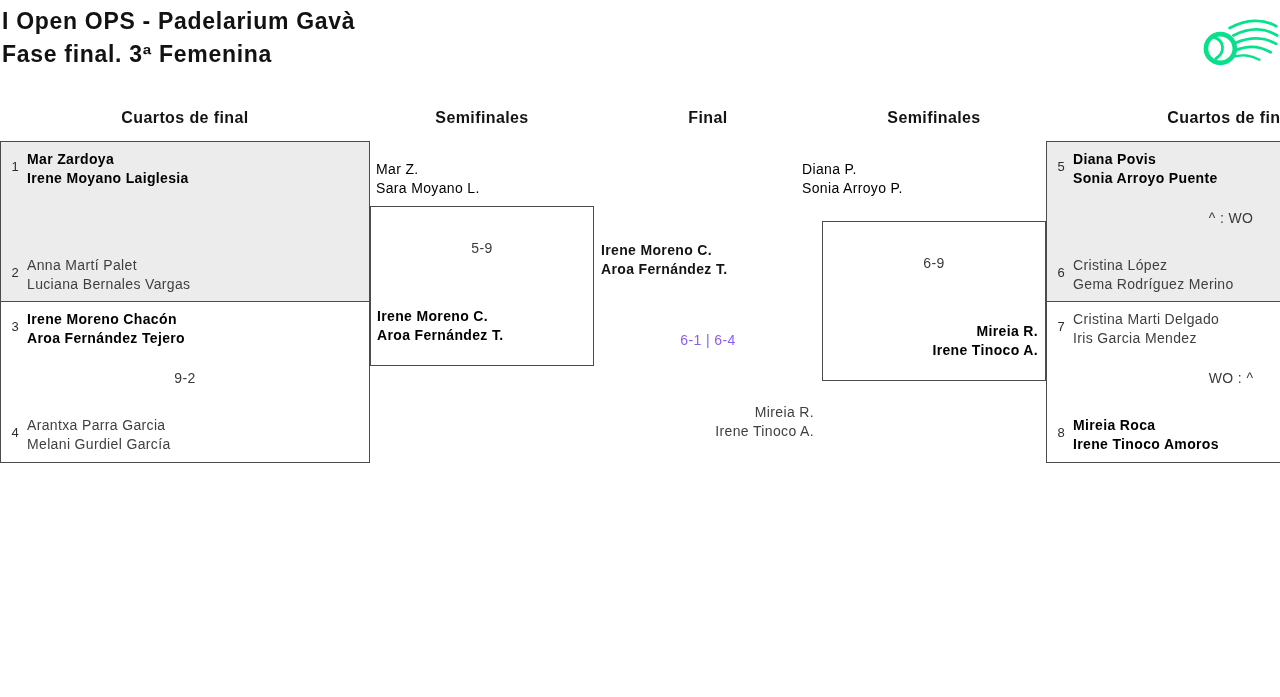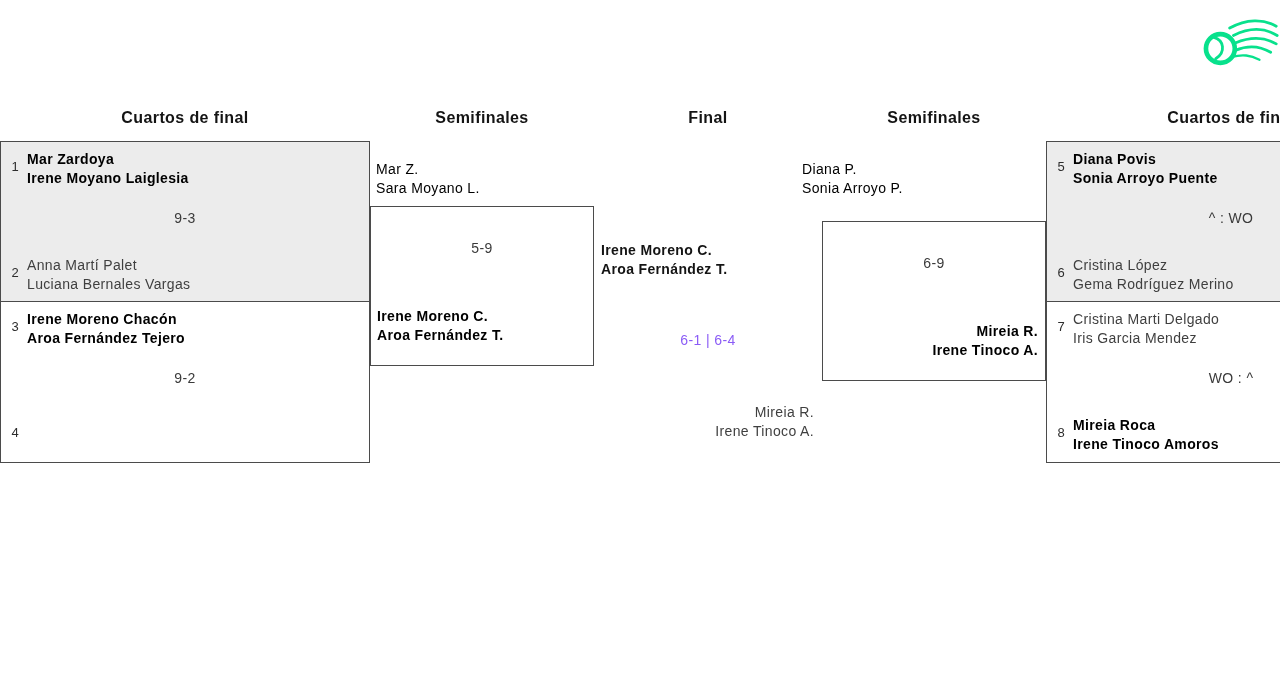--- a/index.html
+++ b/index.html
@@ -55,20 +55,24 @@
   .final-score{position:absolute;left:594px;width:228px;top:332px;text-align:center;
     font-size:14px;color:#8b5cf6;letter-spacing:0.4px;}
   .final-team-b{position:absolute;left:594px;width:220px;top:403px;text-align:right;
     font-size:14px;line-height:19px;color:#3f3f3f;letter-spacing:0.35px;white-space:nowrap;}
 </style>
 </head>
 <body>
 
 <div class="page">
 
+  <div class="app-title">
+    <div>I Open OPS - Padelarium Gavà</div>
+    <div>Fase final. 3ª Femenina</div>
+  </div>
 
   <svg class="logo" viewBox="0 0 84 58" fill="none" xmlns="http://www.w3.org/2000/svg">
     <circle cx="22" cy="36" r="15.5" stroke="#08e18c" stroke-width="5"></circle>
     <path d="M15,24 C26,27 28,40 17,47" stroke="#08e18c" stroke-width="3" stroke-linecap="round"></path>
     <path d="M32,14 C50,4 68,4 82,12" stroke="#08e18c" stroke-width="3" stroke-linecap="round"></path>
     <path d="M36,22 C54,13 70,14 83,22" stroke="#08e18c" stroke-width="3" stroke-linecap="round"></path>
     <path d="M38,30 C55,23 70,24 82,31" stroke="#08e18c" stroke-width="3" stroke-linecap="round"></path>
     <path d="M38,38 C52,32 64,33 76,40" stroke="#08e18c" stroke-width="3" stroke-linecap="round"></path>
     <path d="M34,45 C46,42 54,43 64,48" stroke="#08e18c" stroke-width="2.5" stroke-linecap="round"></path>
   </svg>
@@ -78,36 +82,39 @@
   <div class="round-header" id="rh3">Final</div>
   <div class="round-header" id="rh4">Semifinales</div>
   <div class="round-header" id="rh5">Cuartos de final</div>
 
   <div class="match qf" id="qf1">
     <span class="seed seed-a">1</span>
     <div class="team team-a winner">
       <div>Mar Zardoya</div>
       <div>Irene Moyano Laiglesia</div>
     </div>
-    <div class="score">9-3</div>
     <span class="seed seed-b">2</span>
     <div class="team team-b">
       <div>Anna Martí Palet</div>
       <div>Luciana Bernales Vargas</div>
     </div>
   </div>
 
   <div class="match qf" id="qf2">
     <span class="seed seed-a">3</span>
     <div class="team team-a winner">
       <div>Irene Moreno Chacón</div>
       <div>Aroa Fernández Tejero</div>
     </div>
     <div class="score">9-2</div>
     <span class="seed seed-b">4</span>
+    <div class="team team-b">
+      <div>Arantxa Parra Garcia</div>
+      <div>Melani Gurdiel García</div>
+    </div>
   </div>
 
   <div class="sf-feeder" id="sf-left-feeder">
     <div>Mar Z.</div>
     <div>Sara Moyano L.</div>
   </div>
   <div class="match sf" id="sf-left">
     <div class="score">5-9</div>
     <div class="team team-w winner">
       <div>Irene Moreno C.</div>

